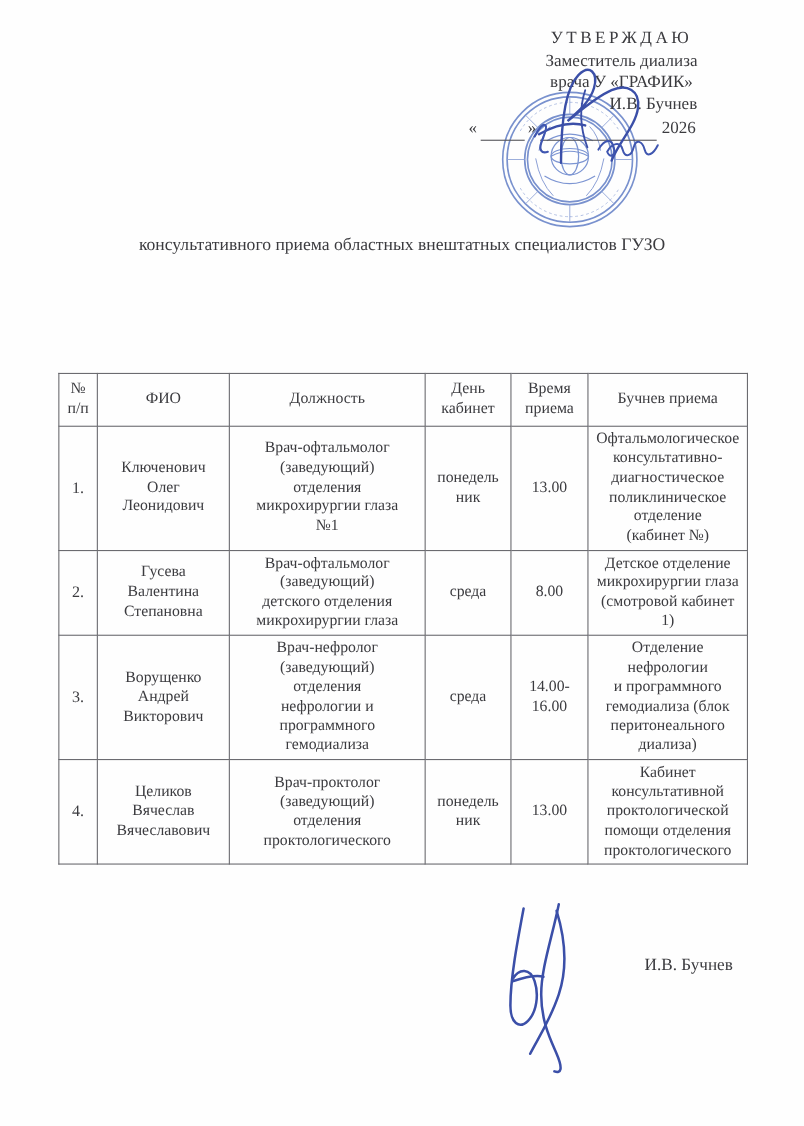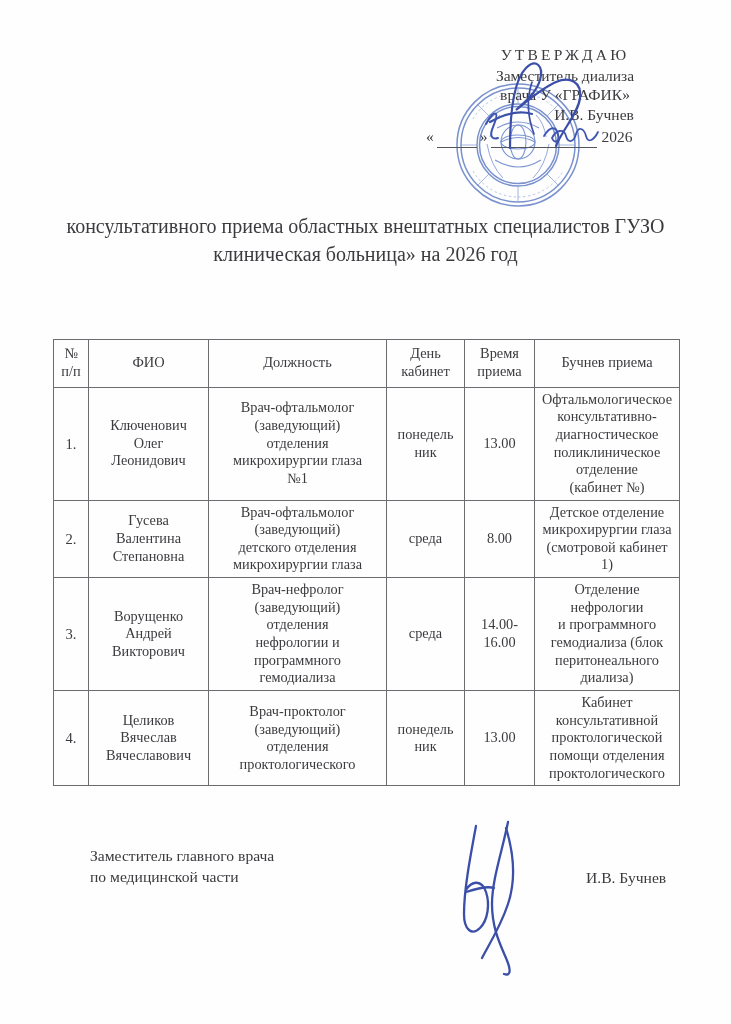--- a/index.html
+++ b/index.html
@@ -28,21 +28,20 @@
   
   .approval {
     position: absolute;
     left: 420px;
     top: 26px;
     width: 290px;
     text-align: center;
     line-height: 1.22;
     font-size: 15.5px;
     z-index: 3;
-    margin-top: 20px;
   }
   .approval-title {
     letter-spacing: 3.2px;
     font-size: 15.5px;
     margin-bottom: 2px;
     white-space: nowrap;
   }
   .approval-line { white-space: nowrap; }
   .approval-name {
     margin-top: 1px;
@@ -106,21 +105,21 @@
     width: 731px;
     text-align: center;
     z-index: 2;
   }
   .doc-title {
     letter-spacing: 3.4px;
     font-size: 16px;
     margin-bottom: 6px;
   }
   .doc-sub {
-    font-size: 20px;
+    font-size: 16px;
     line-height: 1.42;
   }
 
   
   .sched-table {
     position: absolute;
     left: 53px;
     top: 339px;
     width: 626px;
     border-collapse: collapse;
@@ -262,21 +261,20 @@
       <path d="M16 72 C 20 64, 24 60, 26 62 C 28 64, 24 72, 22 78 C 20 84, 22 88, 28 86"></path>
     </g>
 
     <g fill="none" stroke="#3f56b0" stroke-width="1.8" stroke-linecap="round">
       <path d="M74 84 C 80 74, 86 74, 88 82 C 90 90, 84 92, 82 86 C 86 78, 94 76, 96 84 C 98 92, 104 90, 106 82 C 108 74, 114 76, 116 84 C 118 92, 124 88, 128 80"></path>
     </g>
   </svg>
 
   <div class="doc-title-wrap">
     <div class="doc-sub">консультативного приема областных внештатных специалистов ГУЗО</div>
-    <div class="doc-sub">клиническая больница» на 2026 год</div>
   </div>
 
   <table class="sched-table">
     <colgroup>
       <col class="col-num">
         <col class="col-fio">
         <col class="col-pos">
       <col class="col-day">
         <col class="col-time">
         <col class="col-place">
@@ -365,22 +363,20 @@
         <td class="cell-pre">Кабинет
 консультативной
 проктологической
 помощи отделения
 проктологического</td>
       </tr>
     </tbody>
   </table>
 
   <div class="footer">
-    <div class="footer-role">Заместитель главного врача
-по медицинской части</div>
 
     <svg class="sig-bottom" viewBox="0 0 130 160" aria-hidden="true">
       <g fill="none" stroke="#3b4fa8" stroke-width="2.3" stroke-linecap="round" stroke-linejoin="round">
         <path d="M46 8 C 40 40, 34 72, 34 96 C 34 112, 42 118, 50 110 C 58 102, 60 86, 56 74 C 52 62, 42 62, 36 72"></path>
         <path d="M36 74 C 48 70, 58 68, 64 70"></path>
         <path d="M78 4 C 72 34, 62 62, 62 86 C 62 110, 70 126, 76 140 C 82 154, 80 158, 74 156"></path>
         <path d="M76 10 C 84 36, 86 62, 78 86 C 70 110, 58 128, 52 140"></path>
       </g>
     </svg>
 

